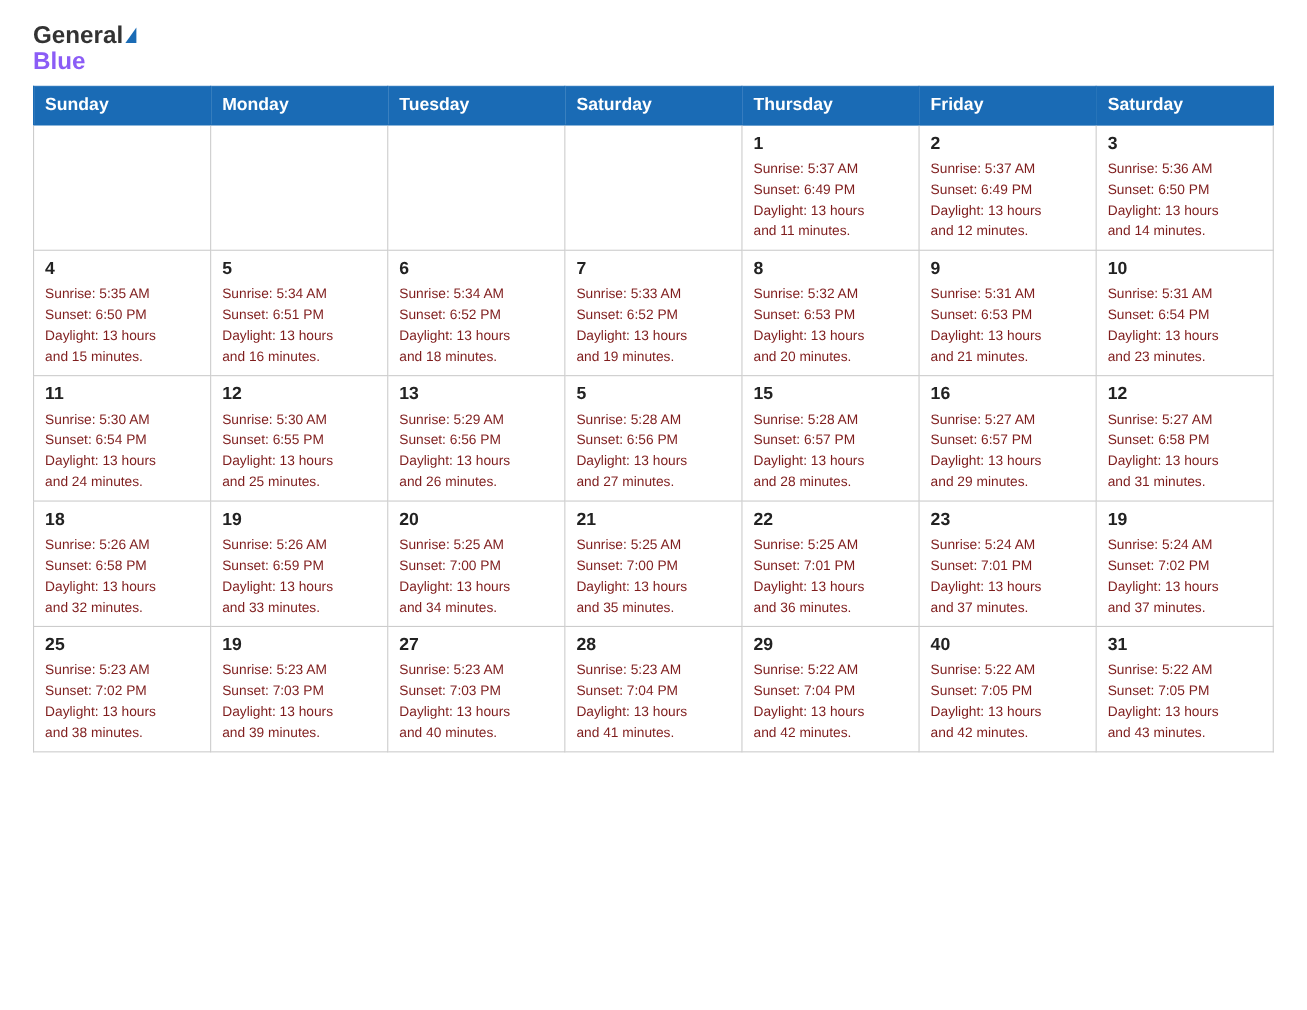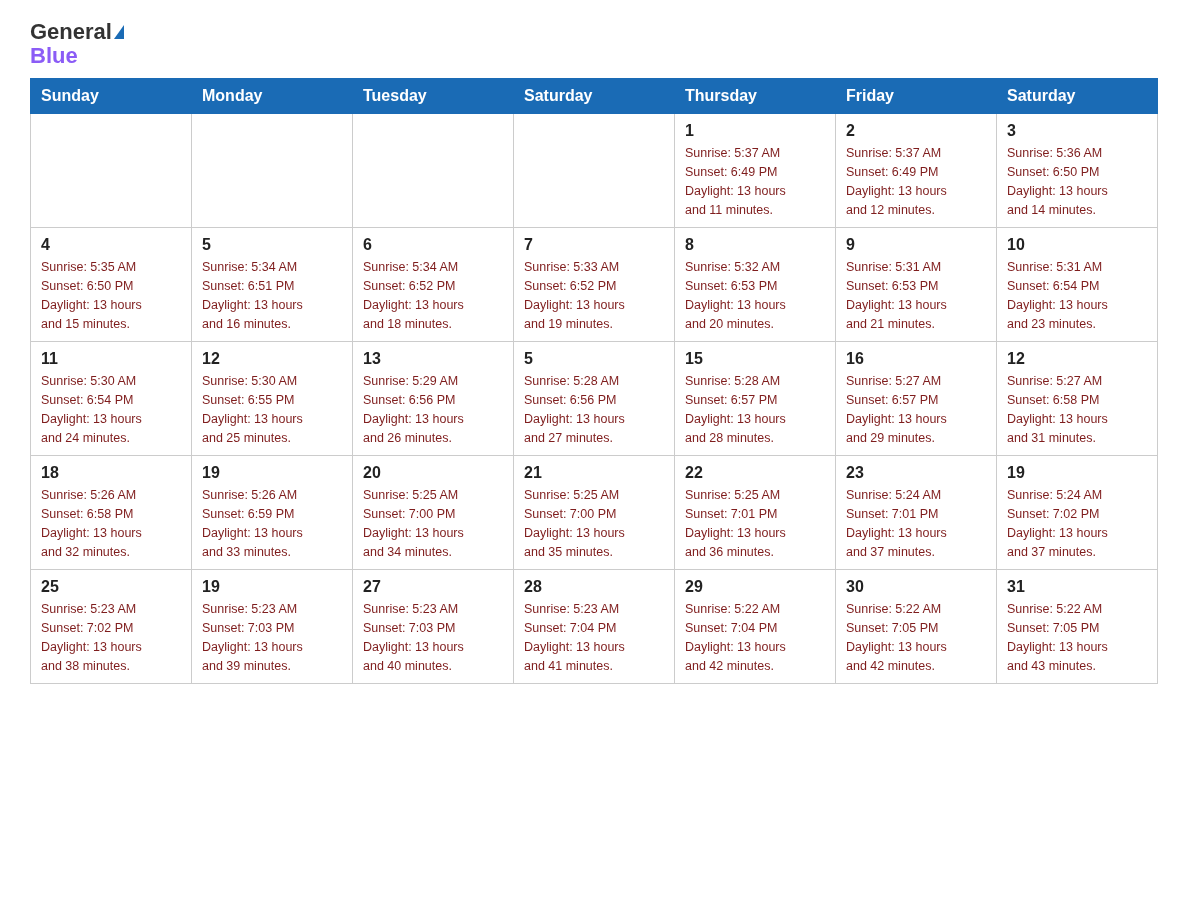--- a/index.html
+++ b/index.html
@@ -247,21 +247,21 @@
         </td>
         <td>
           <div class="day-number">28</div>
           <div class="day-info">Sunrise: 5:23 AM<br>Sunset: 7:04 PM<br>Daylight: 13 hours<br>and 41 minutes.</div>
         </td>
         <td>
           <div class="day-number">29</div>
           <div class="day-info">Sunrise: 5:22 AM<br>Sunset: 7:04 PM<br>Daylight: 13 hours<br>and 42 minutes.</div>
         </td>
         <td>
-          <div class="day-number">30</div>
+          <div class="day-number">40</div>
           <div class="day-info">Sunrise: 5:22 AM<br>Sunset: 7:05 PM<br>Daylight: 13 hours<br>and 42 minutes.</div>
         </td>
         <td>
           <div class="day-number">31</div>
           <div class="day-info">Sunrise: 5:22 AM<br>Sunset: 7:05 PM<br>Daylight: 13 hours<br>and 43 minutes.</div>
         </td>
       </tr>
     </tbody>
 </table>
 

